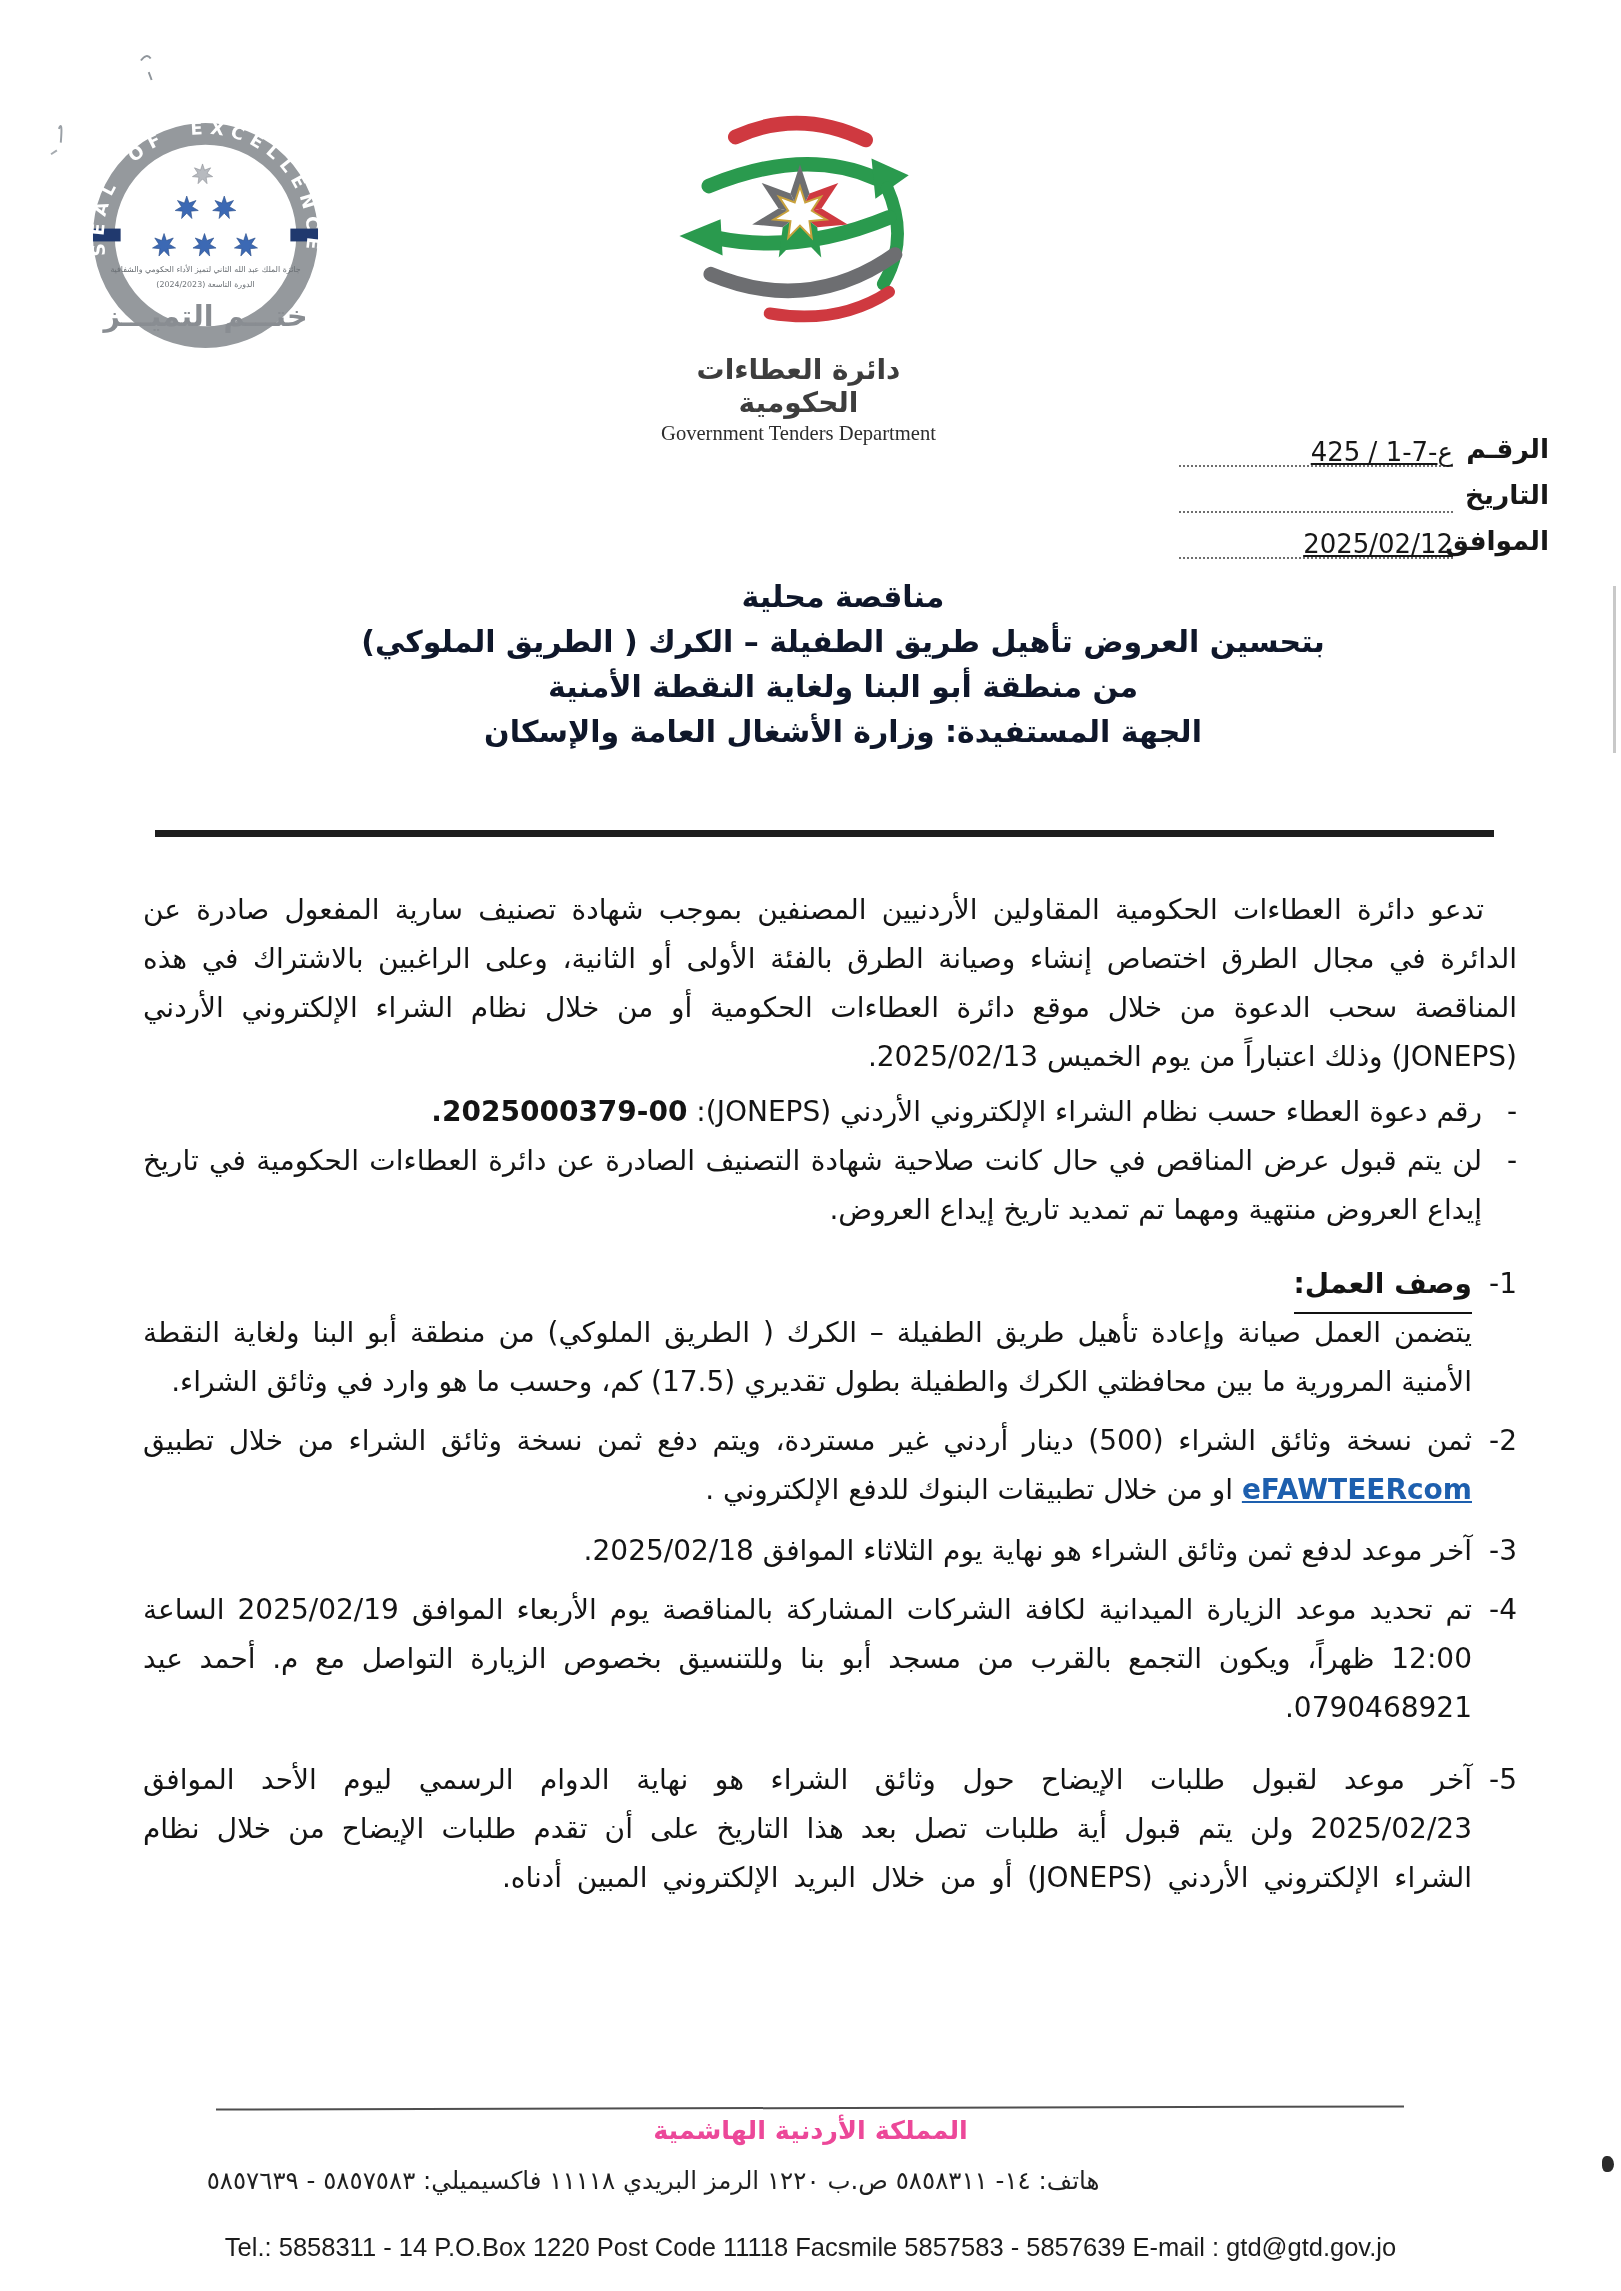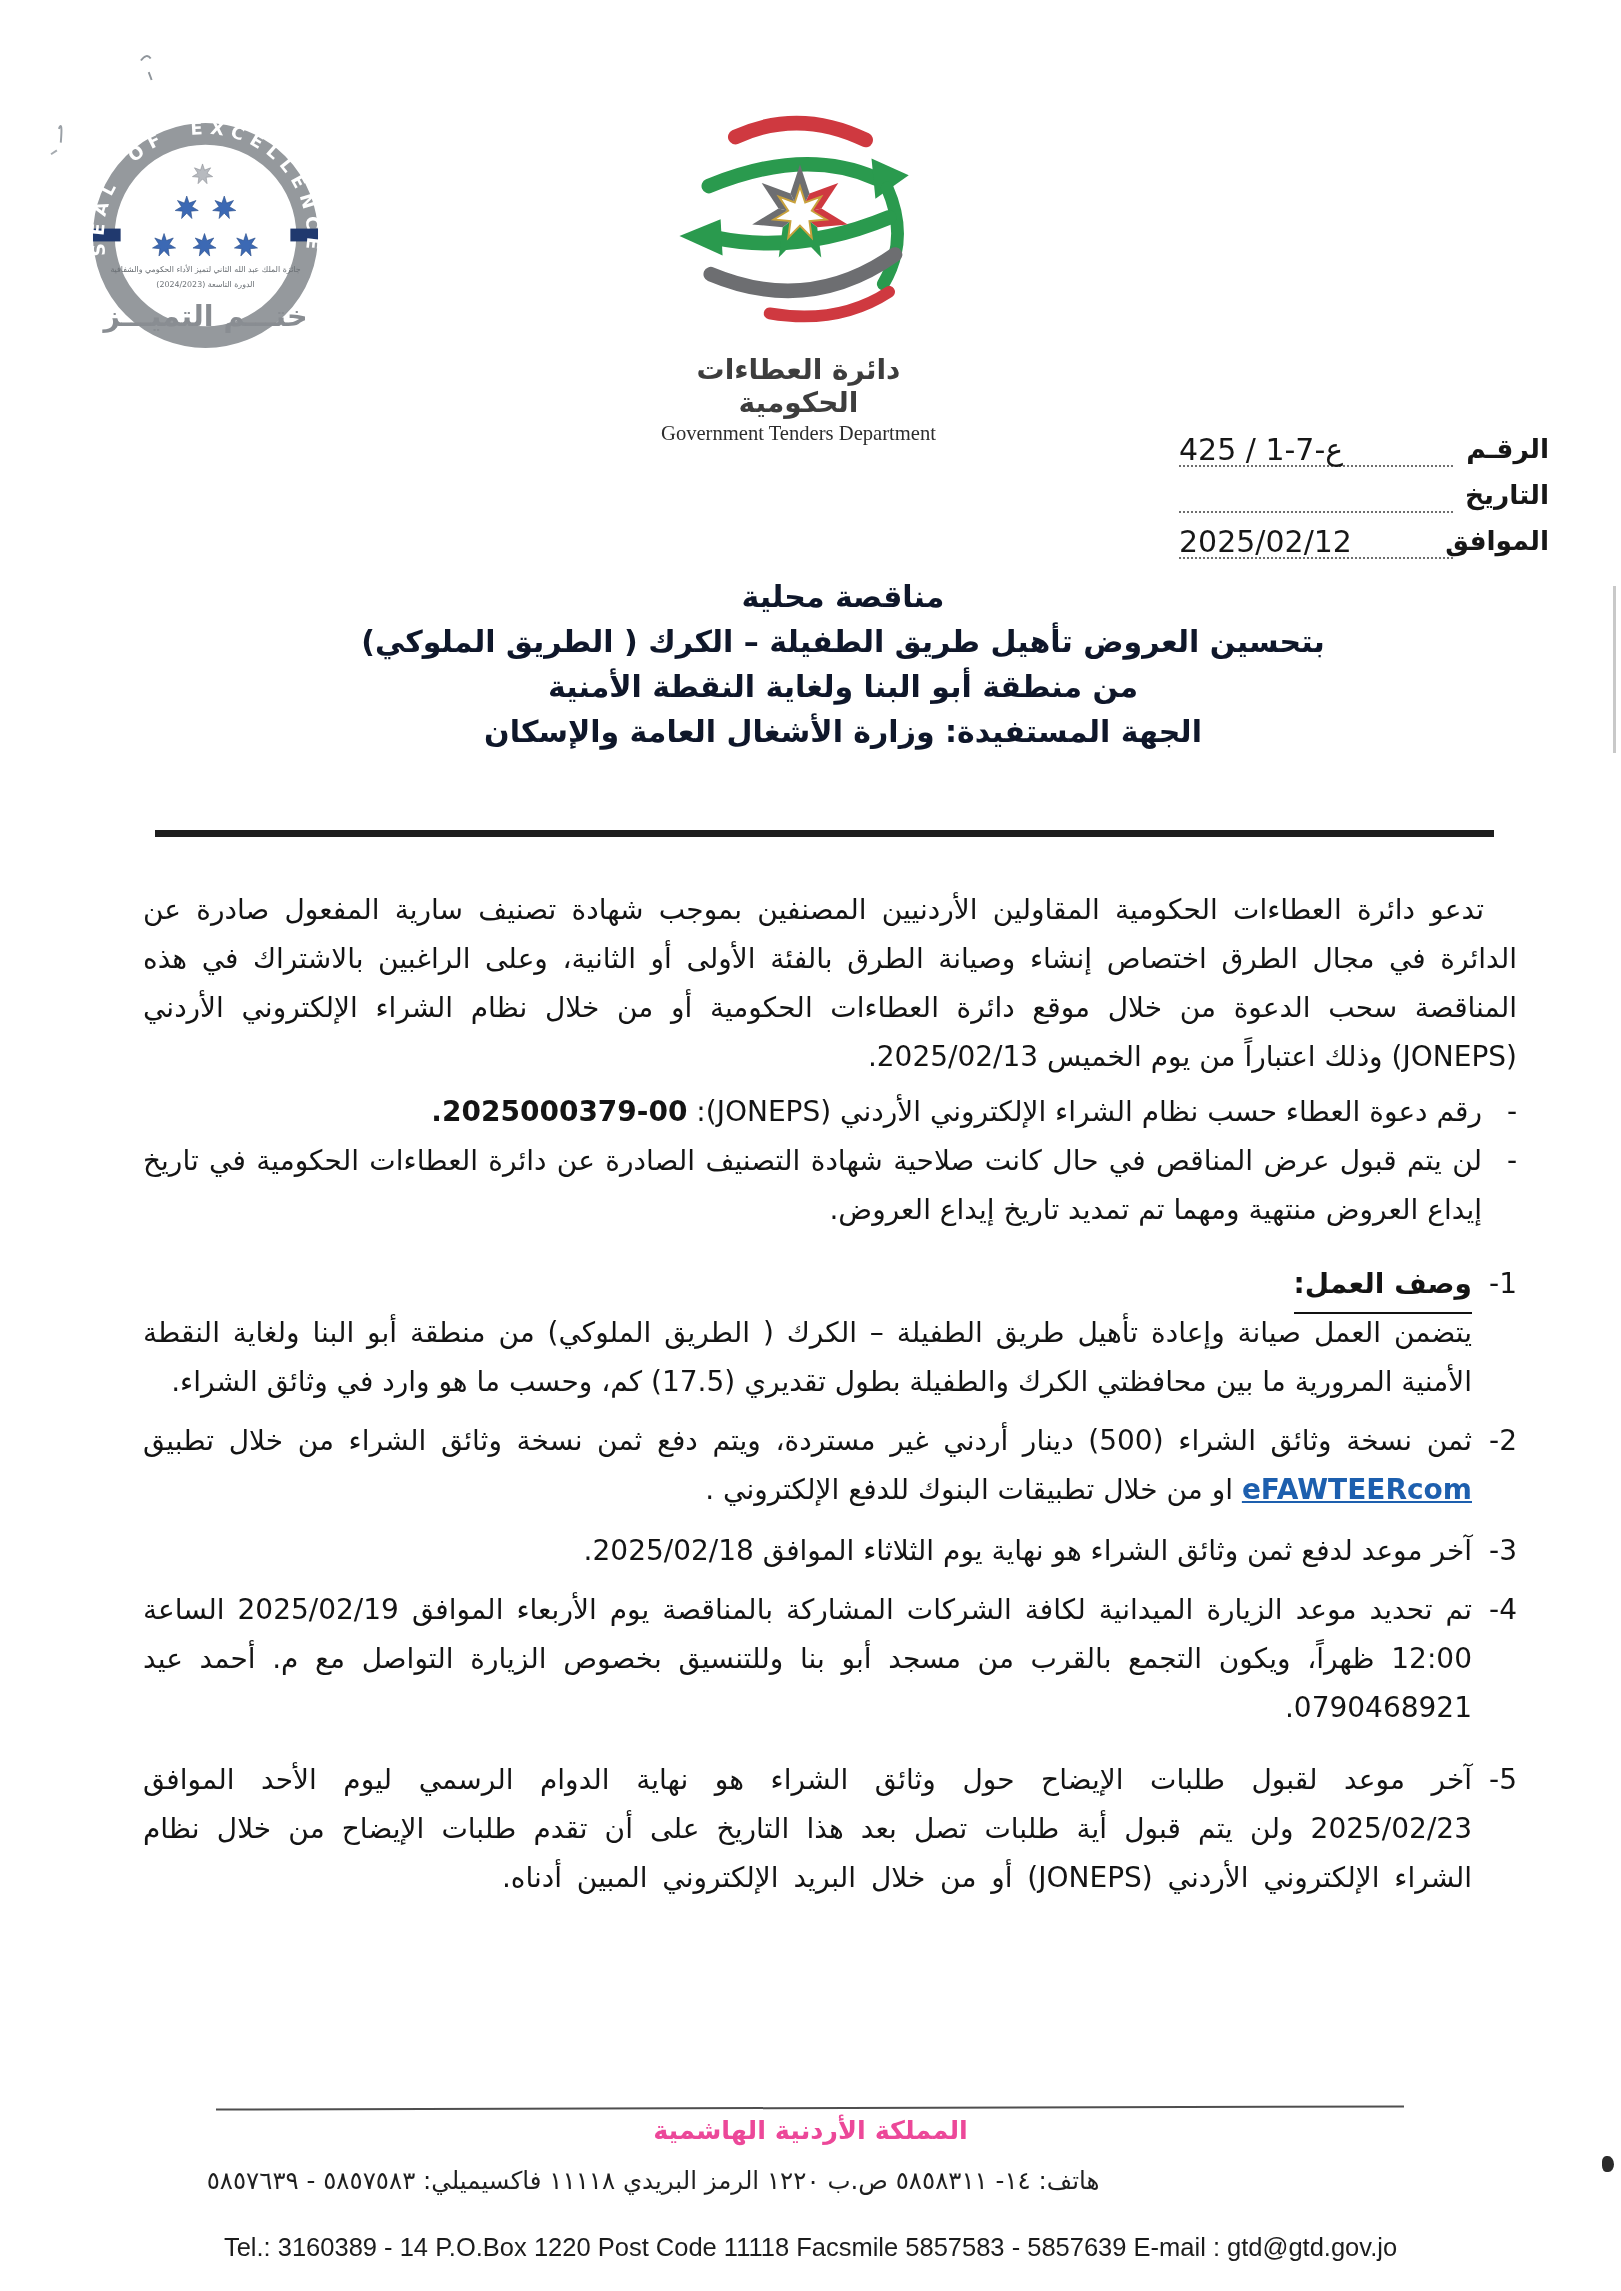--- a/index.html
+++ b/index.html
@@ -20,21 +20,21 @@
   
   .logo-block{left:635px;top:90px;width:327px;text-align:center;}
   .logo-arabic{font-size:28px;color:#3d3d3d;font-weight:bold;margin-top:16px;direction:rtl;}
   .logo-english{font-family:"Liberation Serif",serif;font-size:20.6px;color:#2d2d2d;margin-top:2.9px;}
 
   
   .ref-fields{left:1179px;top:421px;width:370px;direction:rtl;}
   .ref-row{display:flex;align-items:flex-end;height:46px;}
   .ref-label{width:96px;font-weight:bold;font-size:26.5px;padding-bottom:2.9px;flex:none;}
   .ref-line{flex:1;position:relative;border-bottom:2px dotted #6e6e6e;height:44px;}
-  .ref-value{position:absolute;left:0;right:0;bottom:-2px;text-align:left;font-size:30px;direction:ltr;}
+  .ref-value{position:absolute;left:0;right:0;bottom:-2px;text-align:right;font-size:26px;direction:ltr;text-decoration:underline;}
 
   
   .title-block{left:147px;top:574px;width:1392px;text-align:center;direction:rtl;
                font-weight:bold;font-size:30px;line-height:45px;color:#0f172a;}
   .rule{left:155px;top:830px;width:1339px;height:6.9px;background:#1e1e1e;}
 
   
   .body{left:143px;top:875px;width:1374px;direction:rtl;font-size:28px;
         line-height:49px;text-align:justify;color:#141414;}
   .intro{text-indent:33px;margin:9.8px 0 0 0;}
@@ -198,19 +198,19 @@
     <div class="brow mt24">
       <span class="nmark">5-</span>
       <div class="bcontent stretched">آخر موعد لقبول طلبات الإيضاح حول وثائق الشراء هو نهاية الدوام الرسمي ليوم الأحد الموافق 2025/02/23 ولن يتم قبول أية طلبات تصل بعد هذا التاريخ على أن تقدم طلبات الإيضاح من خلال نظام الشراء الإلكتروني الأردني (JONEPS) أو من خلال البريد الإلكتروني المبين أدناه.</div>
     </div>
 
   </div>
 
   <div class="abs footer-line"></div>
   <div class="abs kingdom">المملكة الأردنية الهاشمية</div>
   <div class="abs contact-ar">هاتف: ١٤- ٥٨٥٨٣١١ ص.ب ١٢٢٠ الرمز البريدي ١١١١٨ فاكسيميلي: ٥٨٥٧٥٨٣ - ٥٨٥٧٦٣٩</div>
-  <div class="abs contact-en">Tel.: 3160389 - 14  P.O.Box 1220 Post Code 11118 Facsmile 5857583 - 5857639  E-mail : gtd@gtd.gov.jo</div>
+  <div class="abs contact-en">Tel.: 5858311 - 14  P.O.Box 1220 Post Code 11118 Facsmile 5857583 - 5857639  E-mail : gtd@gtd.gov.jo</div>
 
   <div class="abs speck"></div>
   <div class="abs edge-strip"></div>
 
 </div>
 
 
 </body></html>

